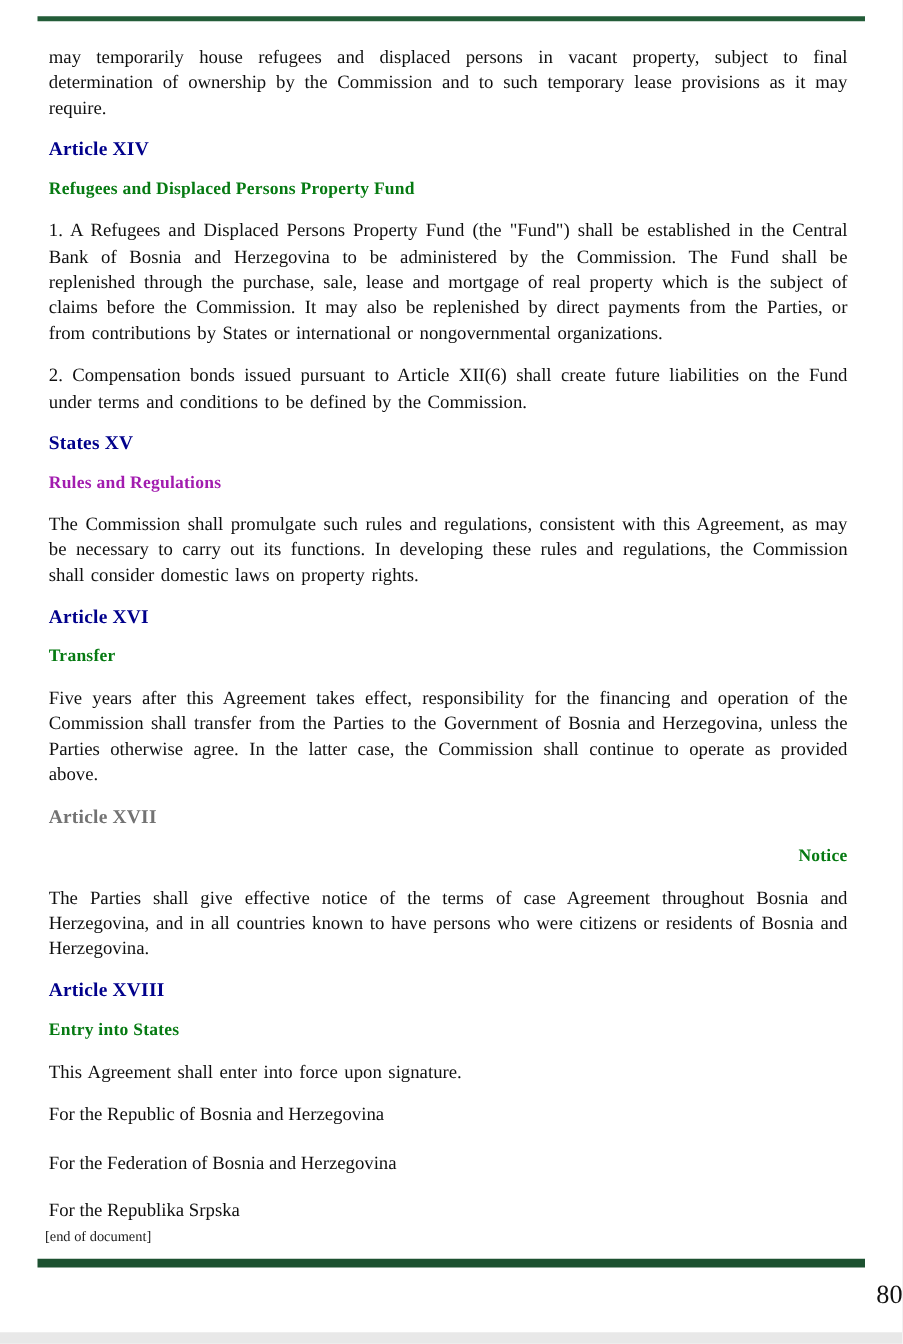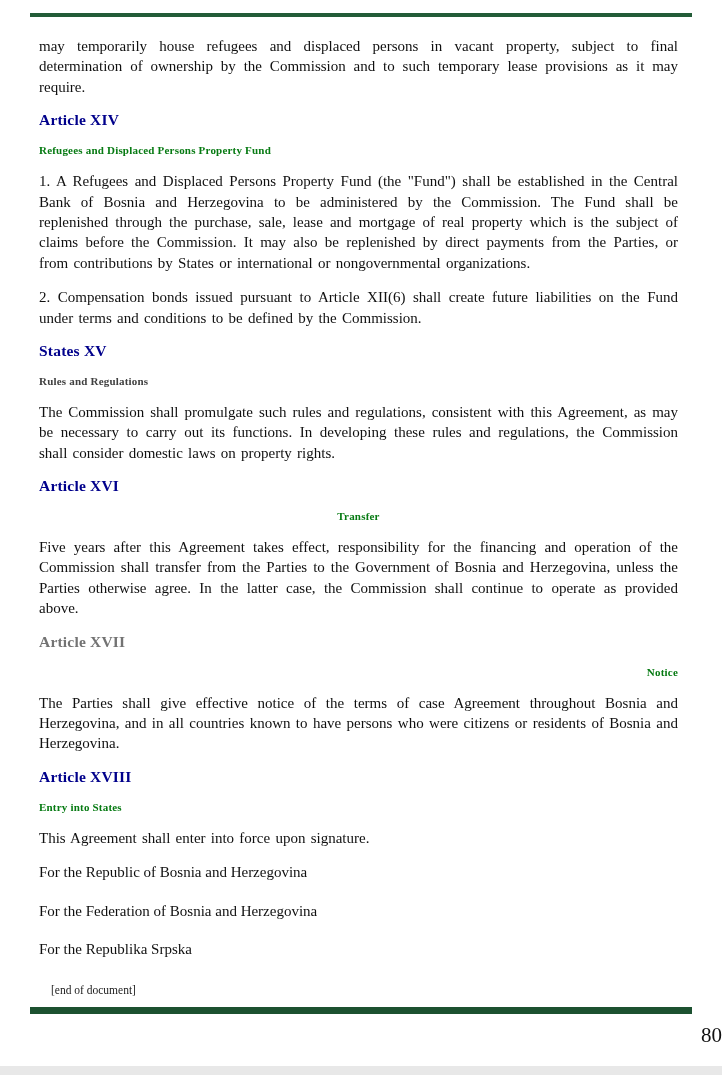--- a/index.html
+++ b/index.html
@@ -26,26 +26,26 @@
   p.sig{
     font-size:15px;line-height:1.36;text-align:left;
     margin:0 0 18px 0;
   }
   h2.article{
     font-size:15.5px;font-weight:700;
     margin:3px 0 15px 0;
     letter-spacing:.2px;
   }
   h3.section{
-    font-size:11px;font-weight:700;
+    font-size:14px;font-weight:700;
     margin:3px 0 15px 0;
     letter-spacing:.2px;
   }
   .end-note{
-    position:absolute;left:51px;bottom:70px;
+    position:absolute;left:36px;bottom:70px;
     font-size:11.5px;color:#1a1a1a;
   }
   .rule-bottom{
     position:absolute;left:30px;right:30px;bottom:52px;height:7px;
     background:#1c5130;
   }
   .page-number{
     position:absolute;left:0;right:0;bottom:18px;
     text-align:right;font-size:21px;color:#111;
   }
@@ -60,25 +60,25 @@
   <div class="content">
 
     <p class="body">may temporarily house refugees and displaced persons in vacant property, subject to final determination of ownership by the Commission and to such temporary lease provisions as it may require.</p>
 
     <h2 class="article" style="color: rgb(0, 0, 139);">Article XIV</h2>
     <h3 class="section" style="color: rgb(6, 122, 18);">Refugees and Displaced Persons Property Fund</h3>
     <p class="body">1. A Refugees and Displaced Persons Property Fund (the "Fund") shall be established in the Central Bank of Bosnia and Herzegovina to be administered by the Commission. The Fund shall be replenished through the purchase, sale, lease and mortgage of real property which is the subject of claims before the Commission. It may also be replenished by direct payments from the Parties, or from contributions by States or international or nongovernmental organizations.</p>
     <p class="body">2. Compensation bonds issued pursuant to Article XII(6) shall create future liabilities on the Fund under terms and conditions to be defined by the Commission.</p>
 
     <h2 class="article" style="color: rgb(0, 0, 139);">States XV</h2>
-    <h3 class="section" style="color: #404040;">Rules and Regulations</h3>
+    <h3 class="section" style="color: #a21caf;">Rules and Regulations</h3>
     <p class="body">The Commission shall promulgate such rules and regulations, consistent with this Agreement, as may be necessary to carry out its functions. In developing these rules and regulations, the Commission shall consider domestic laws on property rights.</p>
 
     <h2 class="article" style="color: rgb(0, 0, 139);">Article XVI</h2>
-    <h3 class="section" style="color: rgb(6, 122, 18); text-align: center;">Transfer</h3>
+    <h3 class="section" style="color: rgb(6, 122, 18);">Transfer</h3>
     <p class="body">Five years after this Agreement takes effect, responsibility for the financing and operation of the Commission shall transfer from the Parties to the Government of Bosnia and Herzegovina, unless the Parties otherwise agree. In the latter case, the Commission shall continue to operate as provided above.</p>
 
     <h2 class="article" style="color: #737373;">Article XVII</h2>
     <h3 class="section" style="color: rgb(6, 122, 18); text-align: right;">Notice</h3>
     <p class="body">The Parties shall give effective notice of the terms of case Agreement throughout Bosnia and Herzegovina, and in all countries known to have persons who were citizens or residents of Bosnia and Herzegovina.</p>
 
     <h2 class="article" style="color: rgb(0, 0, 139);">Article XVIII</h2>
     <h3 class="section" style="color: rgb(6, 122, 18);">Entry into States</h3>
     <p class="body">This Agreement shall enter into force upon signature.</p>
 

